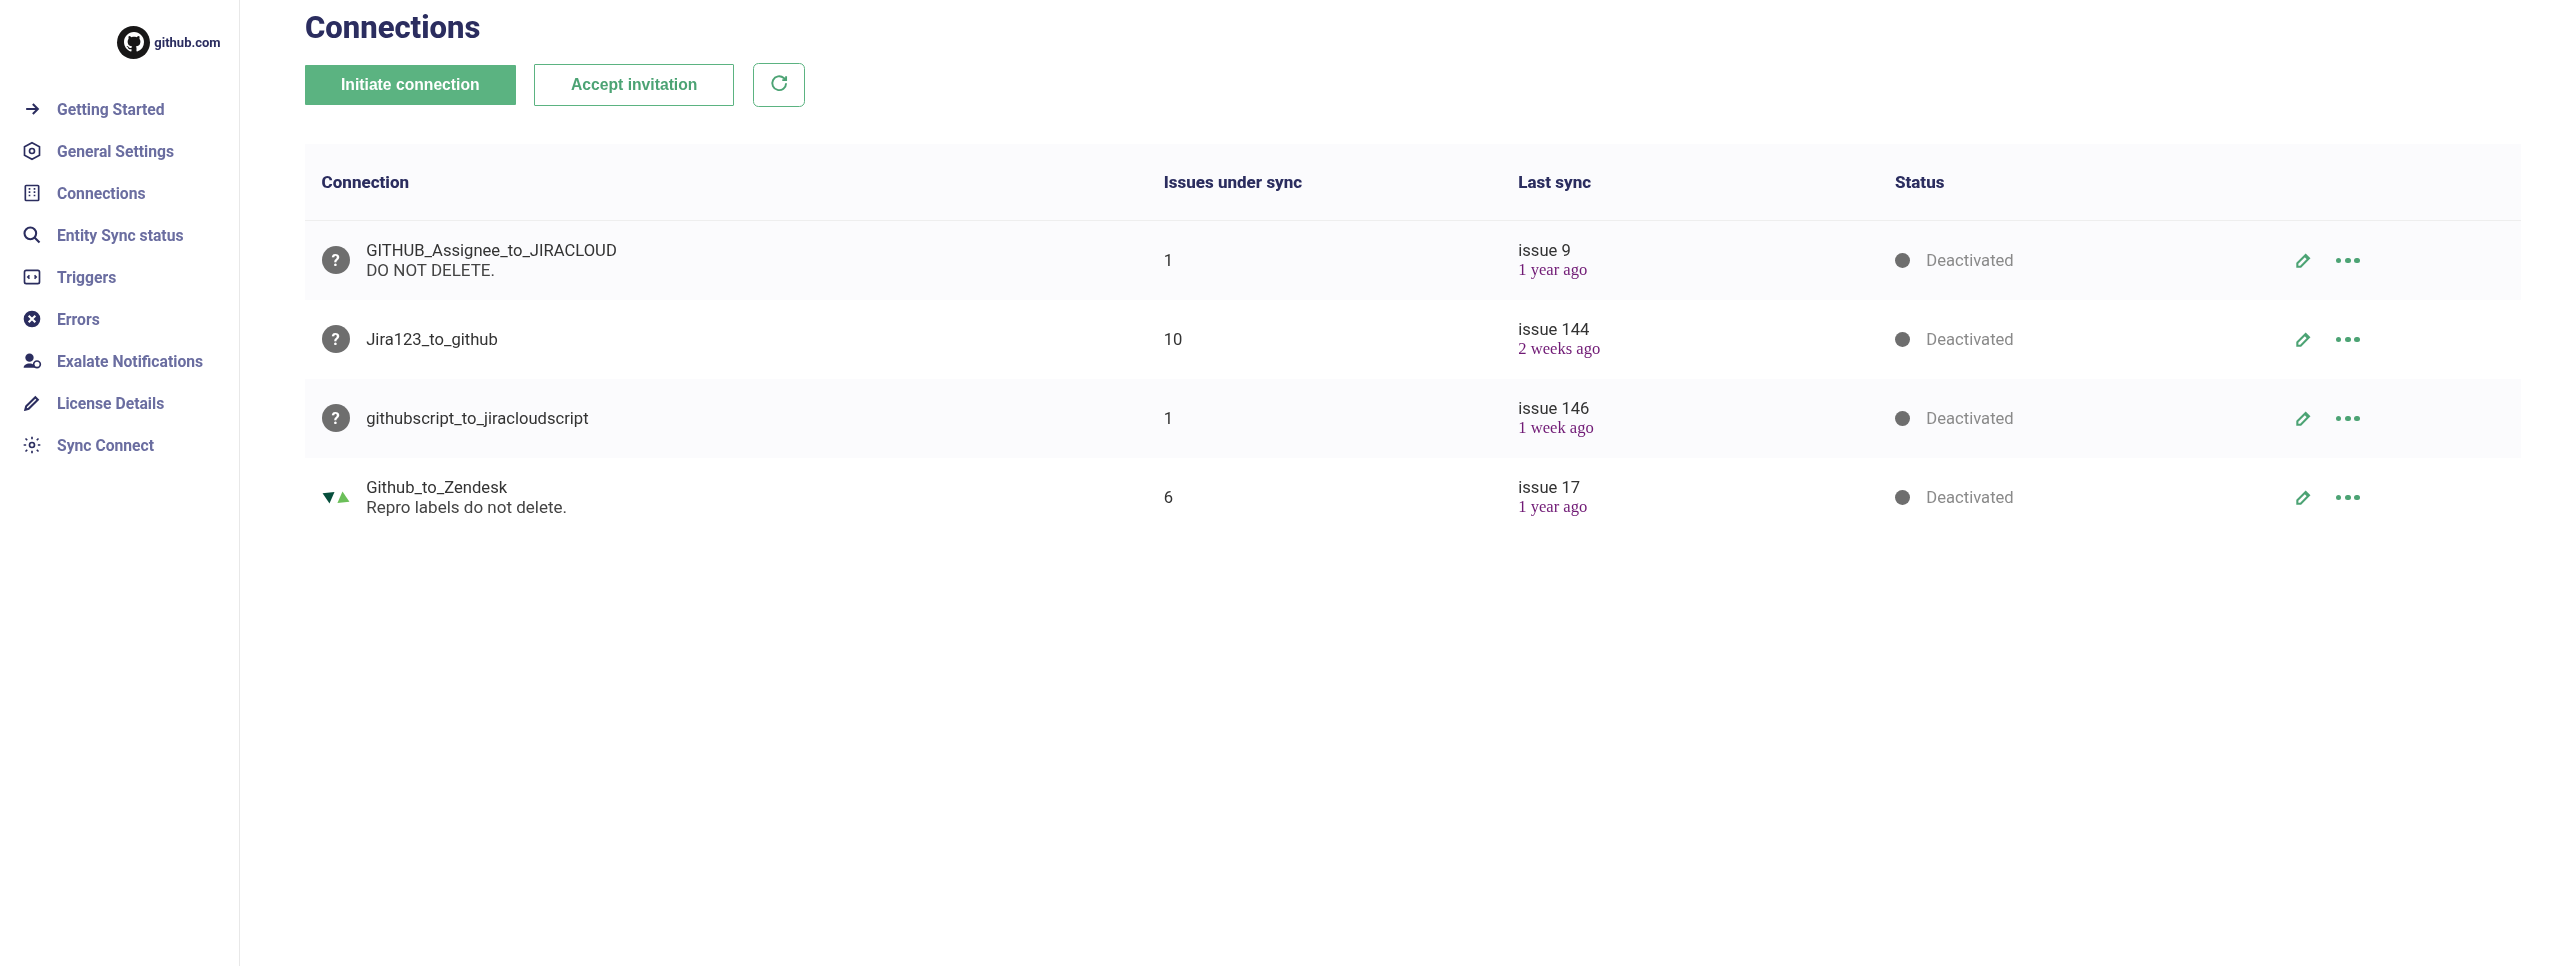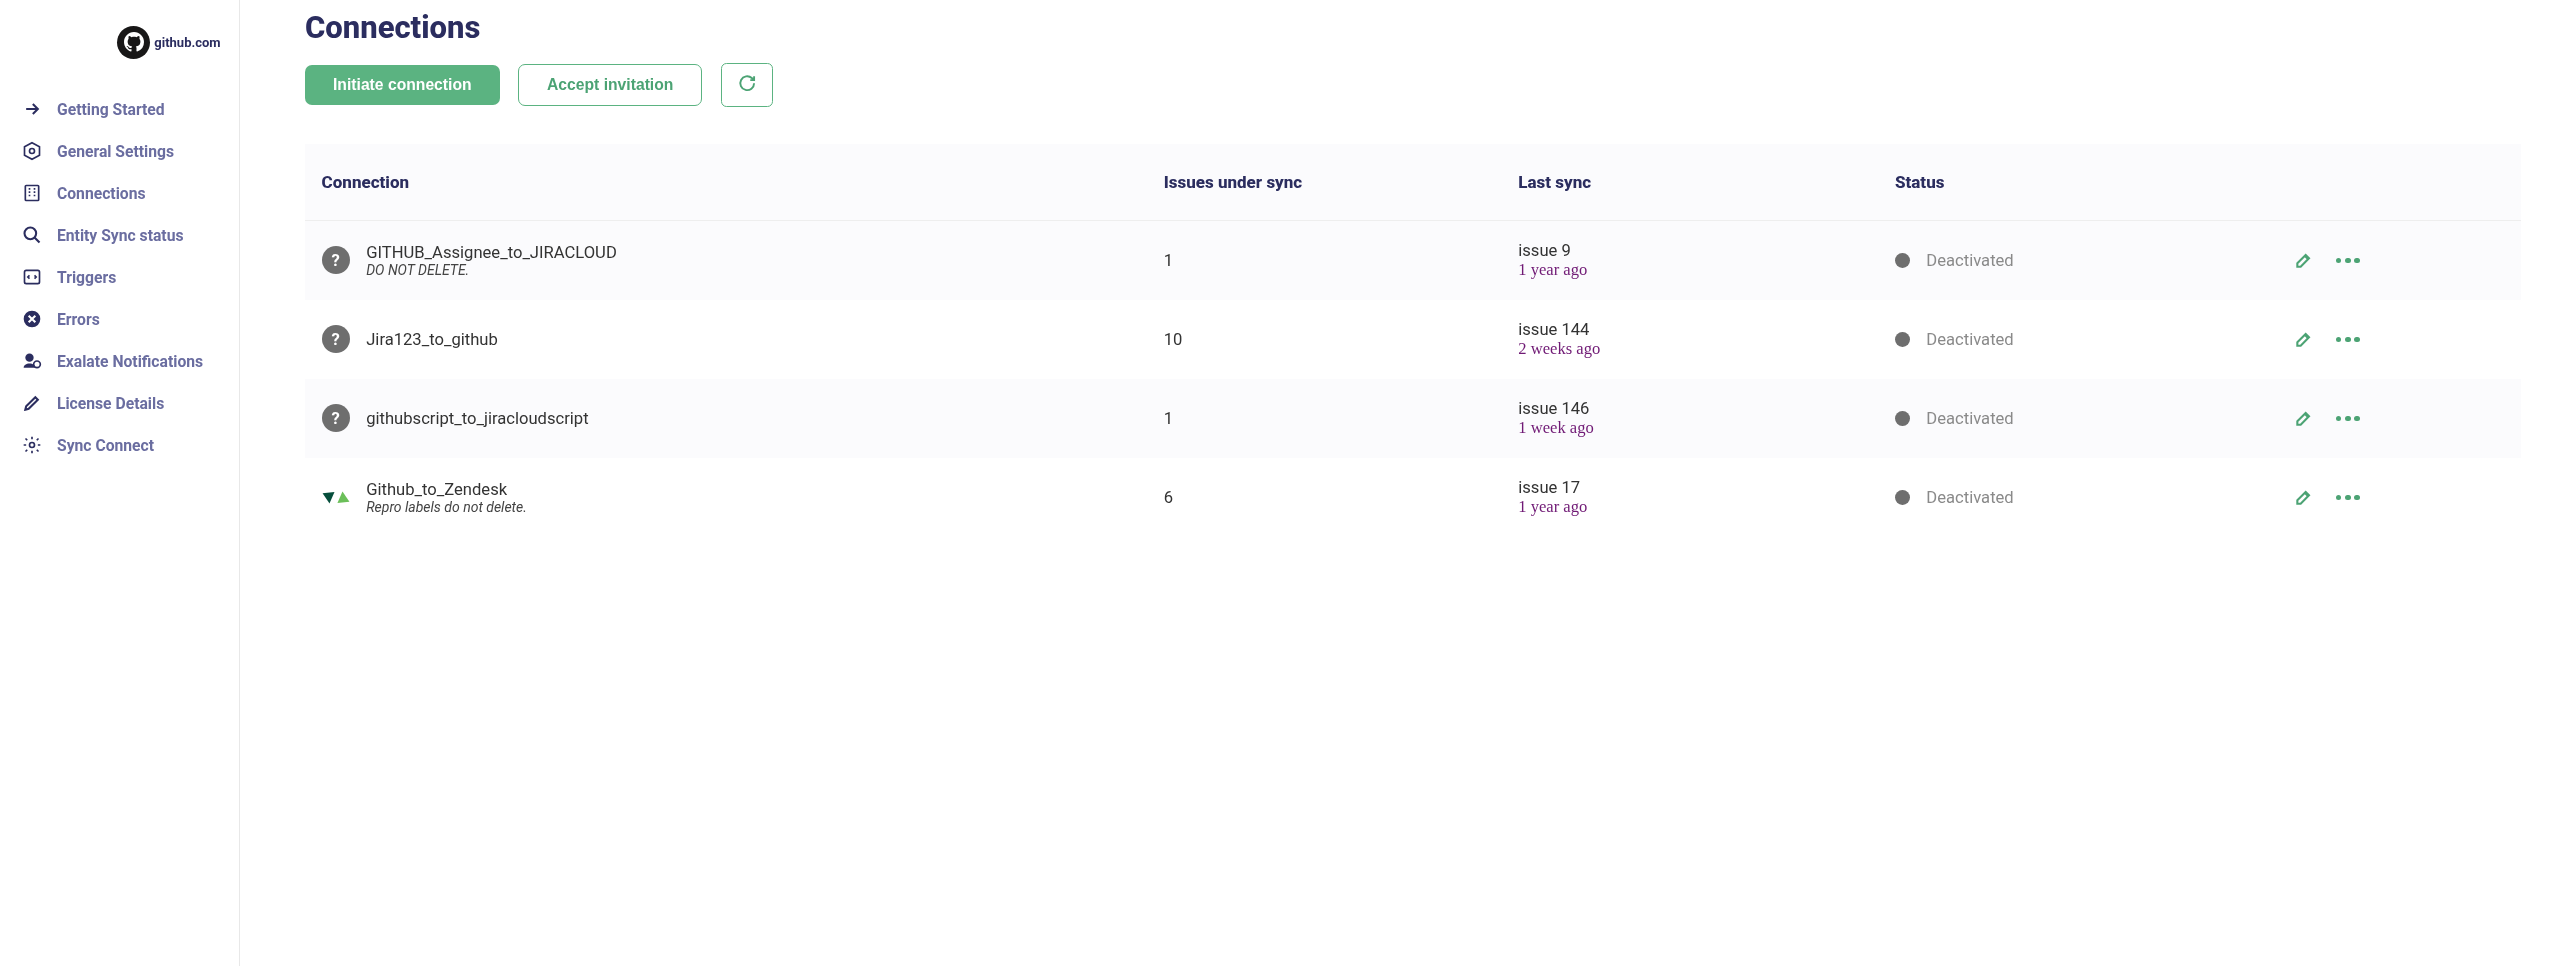--- a/index.html
+++ b/index.html
@@ -90,24 +90,24 @@
       margin-bottom: 37px;
     }
     .description {
       font-size: 16.6px;
       color: #444;
       line-height: 1.5;
       max-width: 645px;
     }
     .action-buttons { display: flex; gap: 18.4px; align-items: center; }
     .btn {
-      padding: 11px 28px;
+      padding: 11px 36px;
       font-size: 15.7px;
       font-weight: 700;
-      border-radius: 7px;
+      border-radius: 1px;
       cursor: pointer;
       border: none;
       white-space: nowrap;
     }
     .btn-primary { background: #5bb381; color: #fff; }
     .btn-outline {
       background: #fff;
       color: #4ca374;
       border: 1.8px solid #5bb381;
     }
@@ -150,21 +150,21 @@
       align-items: center;
       justify-content: center;
     }
     .conn-icon.question {
       border-radius: 50%;
       background: #6e6e6e;
       color: #fff;
       font-weight: 700;
       font-size: 16.6px;
     }
-    .conn-text .subtitle { color: #444; font-size: 14px; font-style: italic; }
+    .conn-text .subtitle { color: #444; font-size: 17px; }
     .last-sync .line2 { color: #701a75; font-family: Liberation Serif, serif; }
     .status-cell { display: flex; align-items: center; gap: 16.6px; }
     .status-dot {
       width: 14.8px;
       height: 14.8px;
       border-radius: 50%;
       background: #6e6e6e;
     }
     .status-label { color: #8a8a8a; font-size: 16.6px; }
     .row-actions { display: flex; align-items: center; gap: 22px; }

